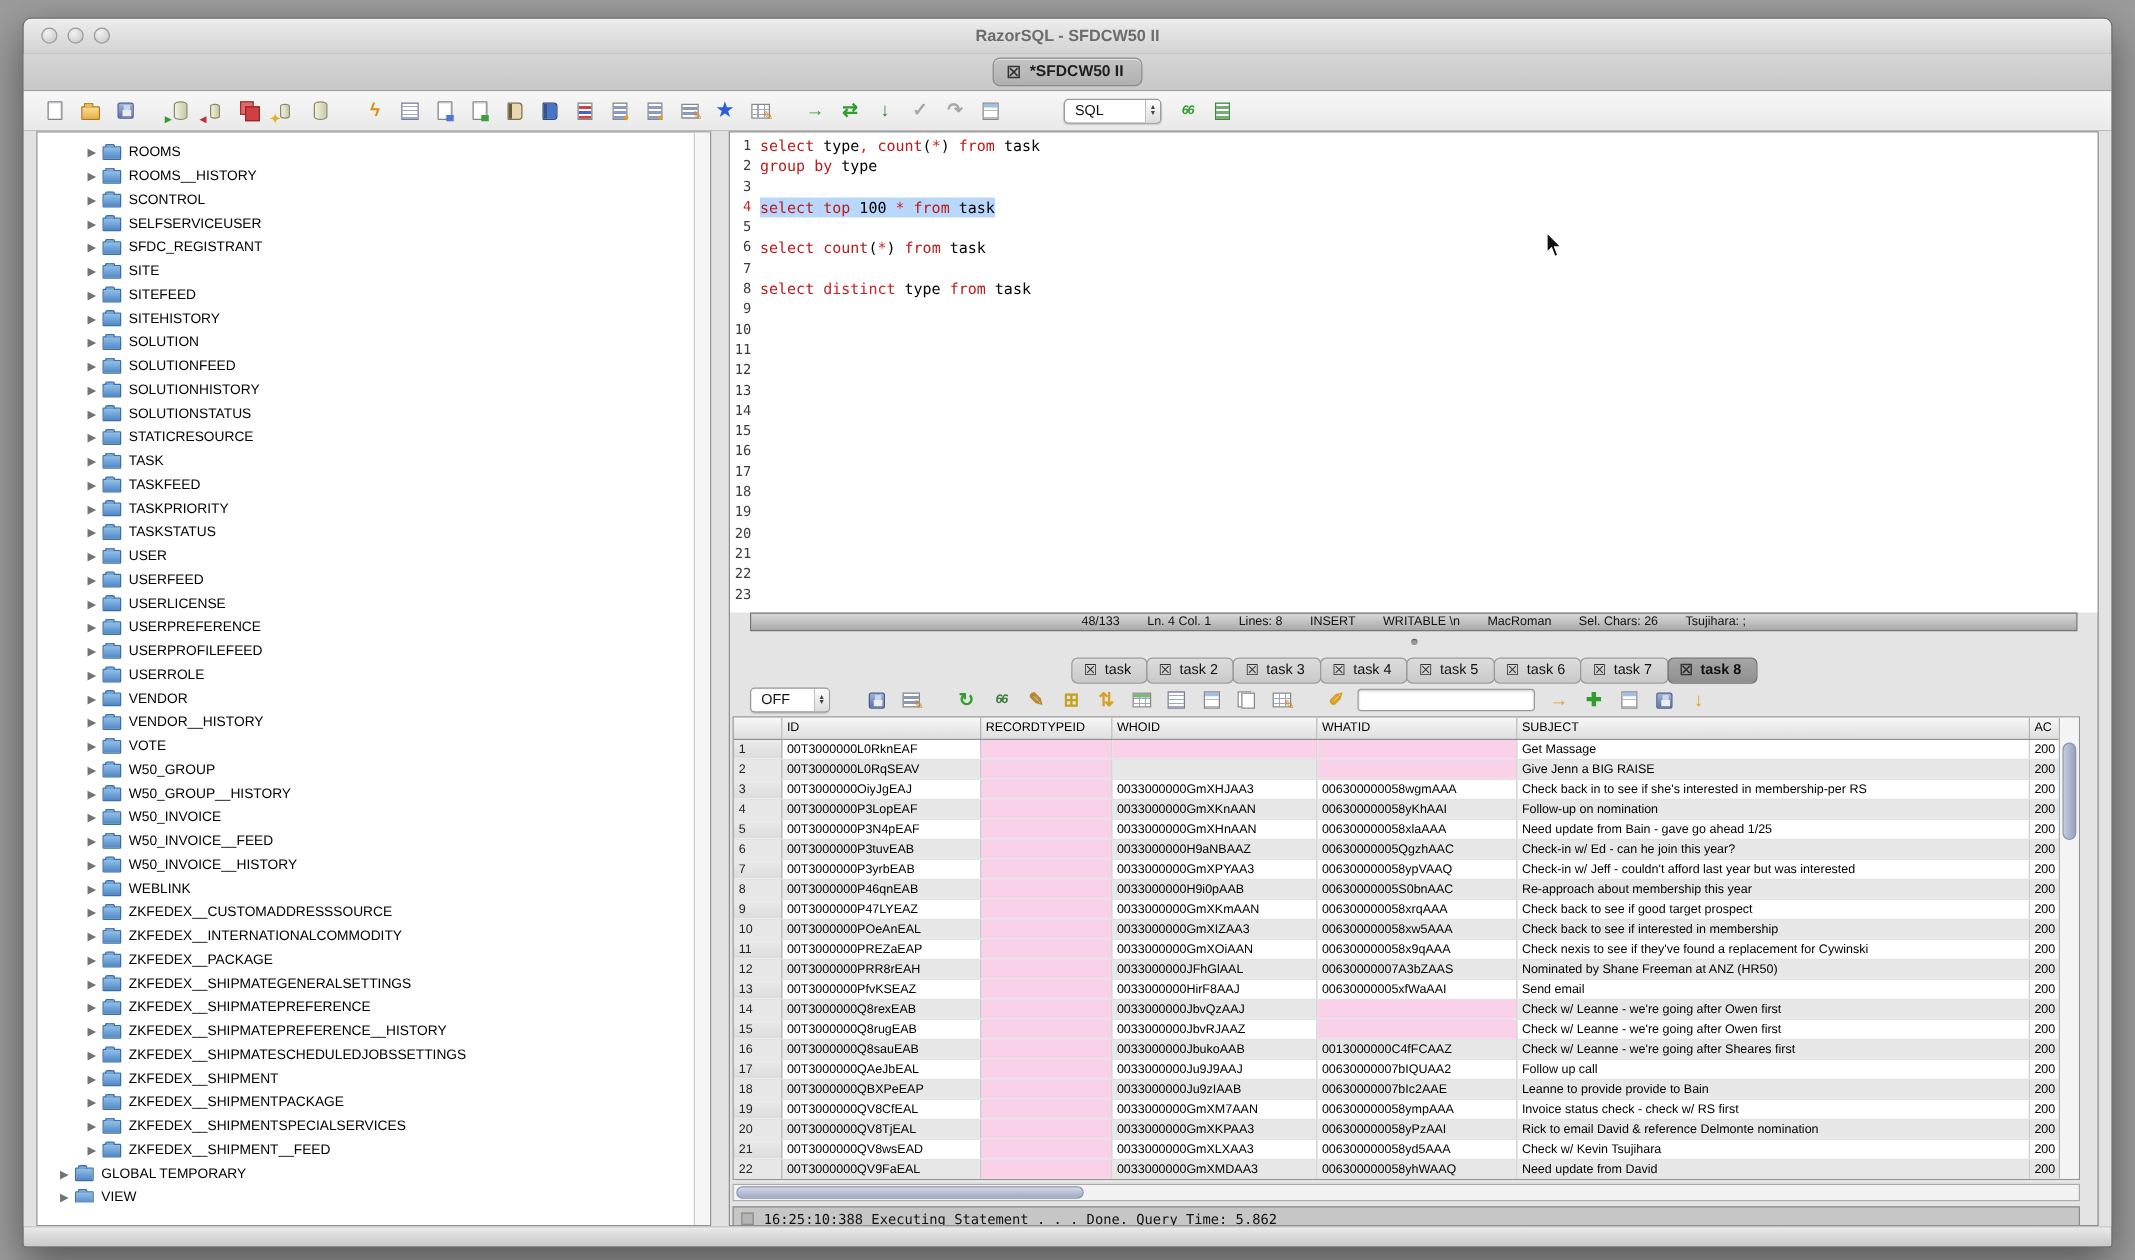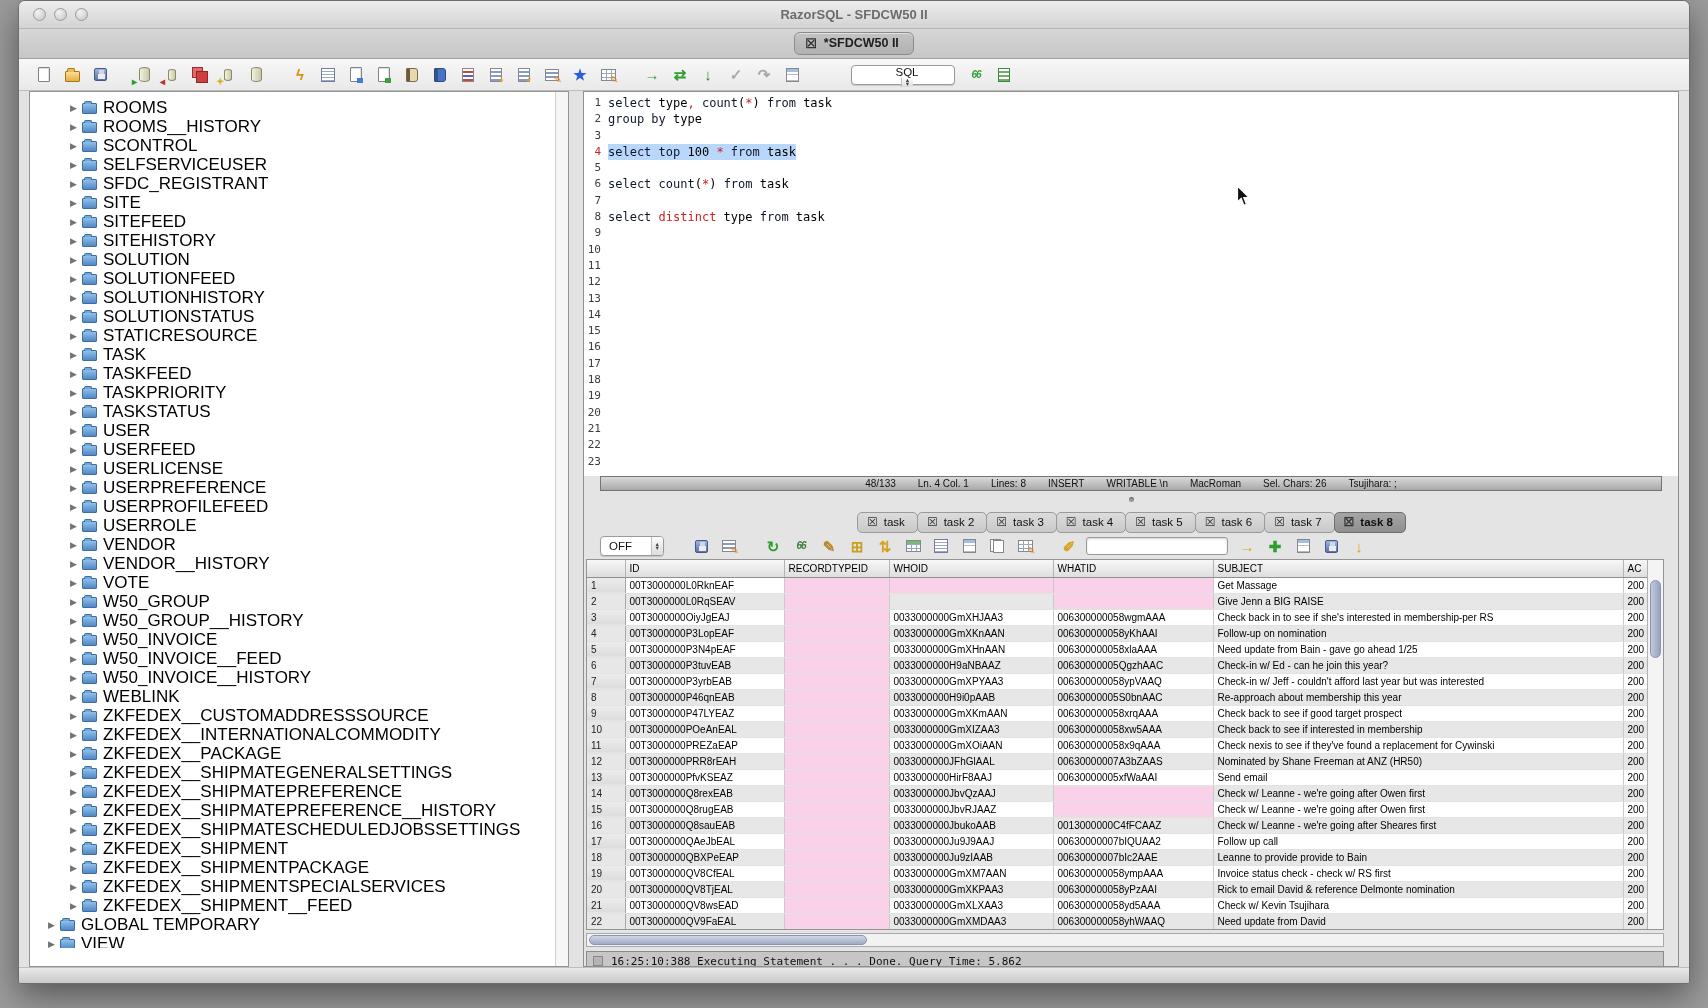--- a/index.html
+++ b/index.html
@@ -1,20 +1,20 @@
 <!DOCTYPE html>
 <html><head>
 <meta charset="utf-8">
 <style>
   html,body{margin:0;padding:0;}
   body{width:1708px;height:1008px;background:#9c9c9c;position:relative;overflow:hidden;
        font-family:"Liberation Sans",sans-serif;-webkit-font-smoothing:antialiased;}
   *{box-sizing:border-box;}
 
-  .window{position:absolute;left:18px;top:0;width:1672px;height:984px;
+  .window{position:absolute;left:18px;top:14px;width:1672px;height:984px;
           background:#e2e2e2;border:1px solid #6e6e6e;border-radius:7px 7px 3px 3px;
           box-shadow:0 12px 34px rgba(0,0,0,.45);}
 
   
   .titlebar{height:28px;background:linear-gradient(#ededed,#d3d3d3);
             border-bottom:1px solid #b6b6b6;border-radius:6px 6px 0 0;
             position:relative;display:flex;align-items:center;}
   .lights{position:absolute;left:14px;top:7px;display:flex;gap:8px;}
   .light{width:13px;height:13px;border-radius:50%;border:1px solid #9a9a9a;
          background:radial-gradient(circle at 35% 30%,#f2f2f2,#c4c4c4);}
@@ -103,36 +103,36 @@
               position:relative;overflow:hidden;}
   .tree{padding-top:6px;height:856px;overflow:hidden;}
   .ti{height:19px;display:flex;align-items:center;white-space:nowrap;}
   .ti.lvl2{padding-left:40px;}
   .ti.lvl1{padding-left:18px;}
   .tri{width:12px;font-size:9px;color:#737373;flex:none;}
   .fold{width:15px;height:11px;background:linear-gradient(#8fc0ea,#5288c4);border:1px solid #3a6ea5;
         border-radius:1px;position:relative;margin-right:6px;flex:none;margin-top:1px;}
   .fold::before{content:"";position:absolute;top:-3px;left:1px;width:6px;height:2px;
         background:#74a8d8;border:1px solid #3a6ea5;border-bottom:none;border-radius:2px 2px 0 0;}
-  .tlabel{font-size:17px;color:#000;}
+  .tlabel{font-size:11px;color:#000;}
   .tree-vscroll{position:absolute;right:0;top:0;width:13px;height:100%;
         background:#f6f6f6;border-left:1px solid #cfcfcf;}
 
   .right-pane{flex:1;height:876px;border:1px solid #8f8f8f;background:#e4e4e4;
               display:flex;flex-direction:column;overflow:hidden;}
 
   
   .editor{height:384px;background:#fff;overflow:hidden;padding-top:3px;flex:none;
           font-family:"DejaVu Sans Mono",monospace;font-size:12px;}
   .cline{height:16.3px;line-height:16.3px;white-space:pre;display:flex;}
   .lnum{width:24px;flex:none;text-align:right;padding-right:7px;color:#3c3c3c;font-size:11px;}
   .lnum.cur{color:#cc2222;}
   .ctext{white-space:pre;}
   .ctext.sel{background:#b9d7fb;}
-  .tk-k{color:#0f172a;}
+  .tk-k{color:#b91c1c;}
   .tk-p{color:#000000;}
   .tk-r{color:#cc2222;}
 
   .ed-status{height:15px;margin:0 16px;background:linear-gradient(#d9d9d9,#a9a9a9);
              border:1px solid #747474;display:flex;align-items:center;justify-content:center;
              gap:22px;flex:none;}
   .eseg{font-size:10px;color:#111;white-space:pre;}
 
   .splitter{height:16px;display:flex;align-items:center;justify-content:center;flex:none;}
   .splitter .dot{width:5px;height:5px;border-radius:50%;background:#9a9a9a;box-shadow:inset 0 1px 1px rgba(0,0,0,.4);}
@@ -284,21 +284,21 @@
       </span>
       <span class="tbi">
         <span class="glyph" style="color: rgb(168, 168, 168);">✓</span>
       </span>
       <span class="tbi">
         <span class="glyph" style="color: rgb(168, 168, 168);">↷</span>
       </span>
       <span class="tbi">
         <span class="shape s-note"></span>
       </span>
-      <div class="combo" style="width: 104px; margin-left: 42px; flex-direction: column;">
+      <div class="combo" style="width: 78px; margin-left: 42px;">
         <span class="cval">SQL</span>
         <span class="cstep">
           <i>▲</i>
           <i>▼</i>
         </span>
       </div>
       <span class="tbi">
         <span class="glyph gsmall" style="color: rgb(47, 158, 47);">66</span>
       </span>
       <span class="tbi">

